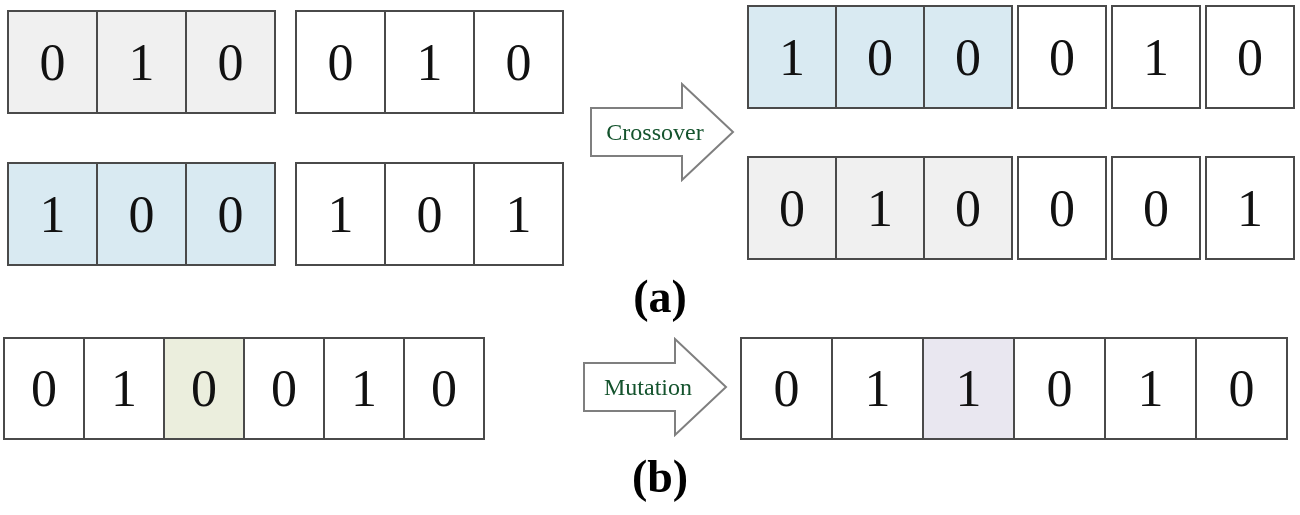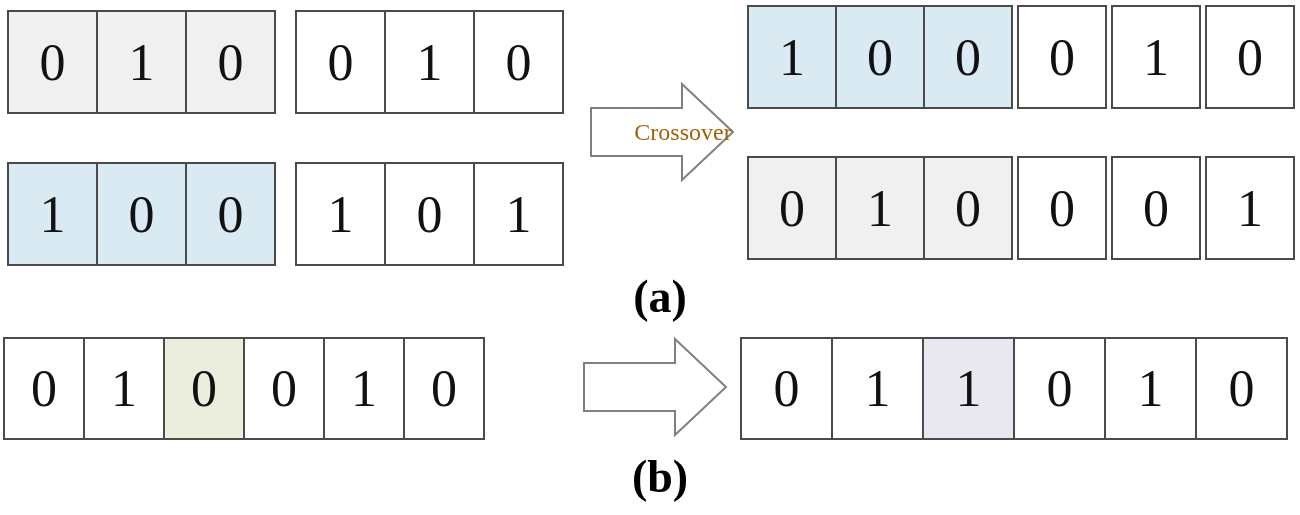--- a/index.html
+++ b/index.html
@@ -32,21 +32,21 @@
   .row-a-right .cell{width:90px;height:104px;}
   .row-b-left  .cell{width:82px;height:103px;}
   .row-b-right .cell{width:93px;height:103px;}
   
   .gap-tail .cell:nth-child(n+4){margin-left:4px;}
   .block-arrow{position:absolute;width:145px;height:100px;}
   .block-arrow svg{display:block;position:absolute;left:0;top:0;}
   .arrow-label{
     position:absolute;left:0;top:0;width:130px;height:100px;
     display:flex;align-items:center;justify-content:center;
-    font-size:24px;color:#a16207;margin-left:28px;
+    font-size:24px;color:#14532d;
   }
   .panel-label{
     position:absolute;left:560px;width:200px;
     text-align:center;
     font-size:46px;font-weight:bold;color:#000000;
   }
   .panel-label-a{top:270px;}
   .panel-label-b{top:450px;}
 </style>
 </head>
@@ -107,20 +107,21 @@
       <div class="cell" style="background: rgb(235, 238, 221);">0</div>
       <div class="cell" style="background: rgb(255, 255, 255);">0</div>
       <div class="cell" style="background: rgb(255, 255, 255);">1</div>
       <div class="cell" style="background: rgb(255, 255, 255);">0</div>
     </div>
 
   <div class="block-arrow" style="left:583px;top:337px;">
     <svg width="145" height="100" viewBox="0 0 145 100">
       <polygon points="1,26 92,26 92,2 143,50 92,98 92,74 1,74" fill="#ffffff" stroke="#7f7f7f" stroke-width="2"></polygon>
     </svg>
+    <span class="arrow-label">Mutation</span>
   </div>
 
   <div class="chromosome-row row-b-right" style="left:740px;top:337px;">
       <div class="cell" style="background: rgb(255, 255, 255);">0</div>
       <div class="cell" style="background: rgb(255, 255, 255);">1</div>
       <div class="cell" style="background: rgb(233, 231, 240);">1</div>
       <div class="cell" style="background: rgb(255, 255, 255);">0</div>
       <div class="cell" style="background: rgb(255, 255, 255);">1</div>
       <div class="cell" style="background: rgb(255, 255, 255);">0</div>
     </div>

